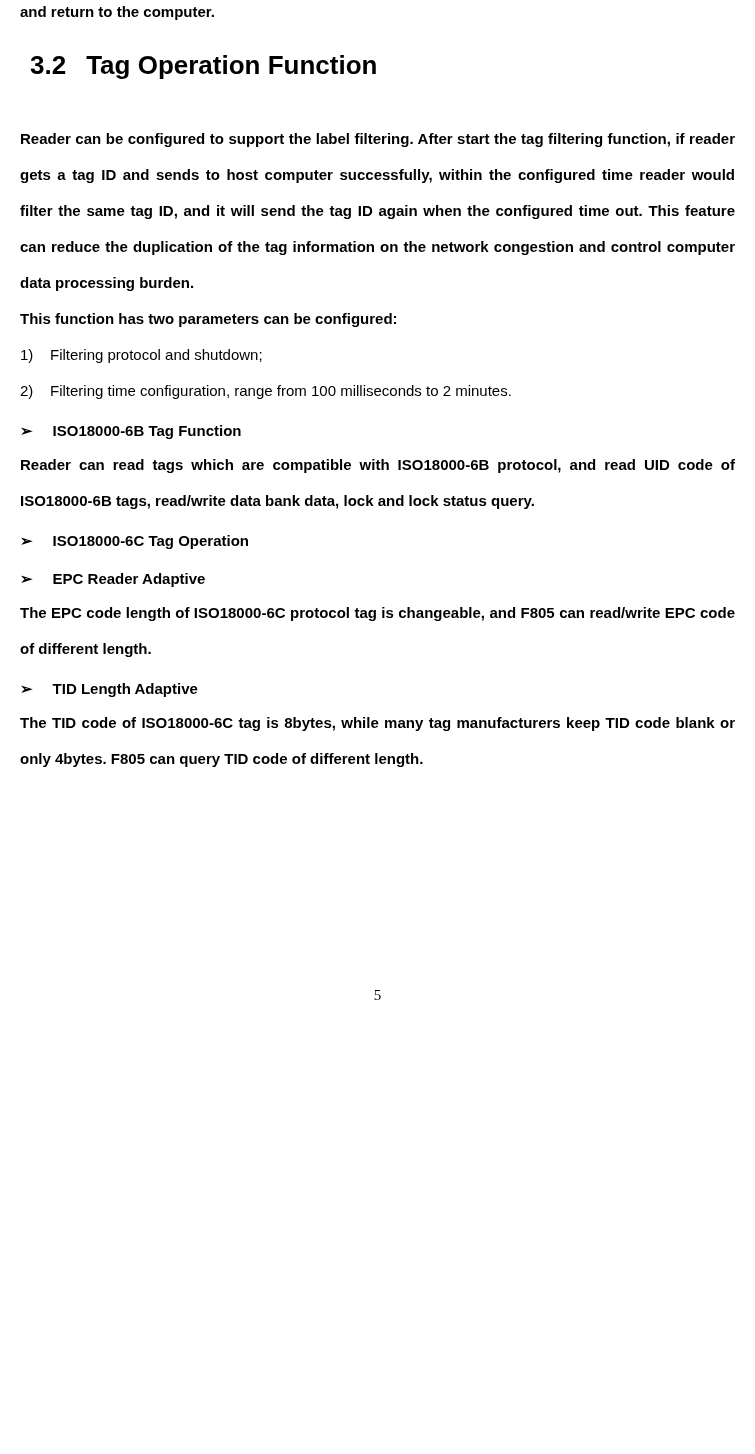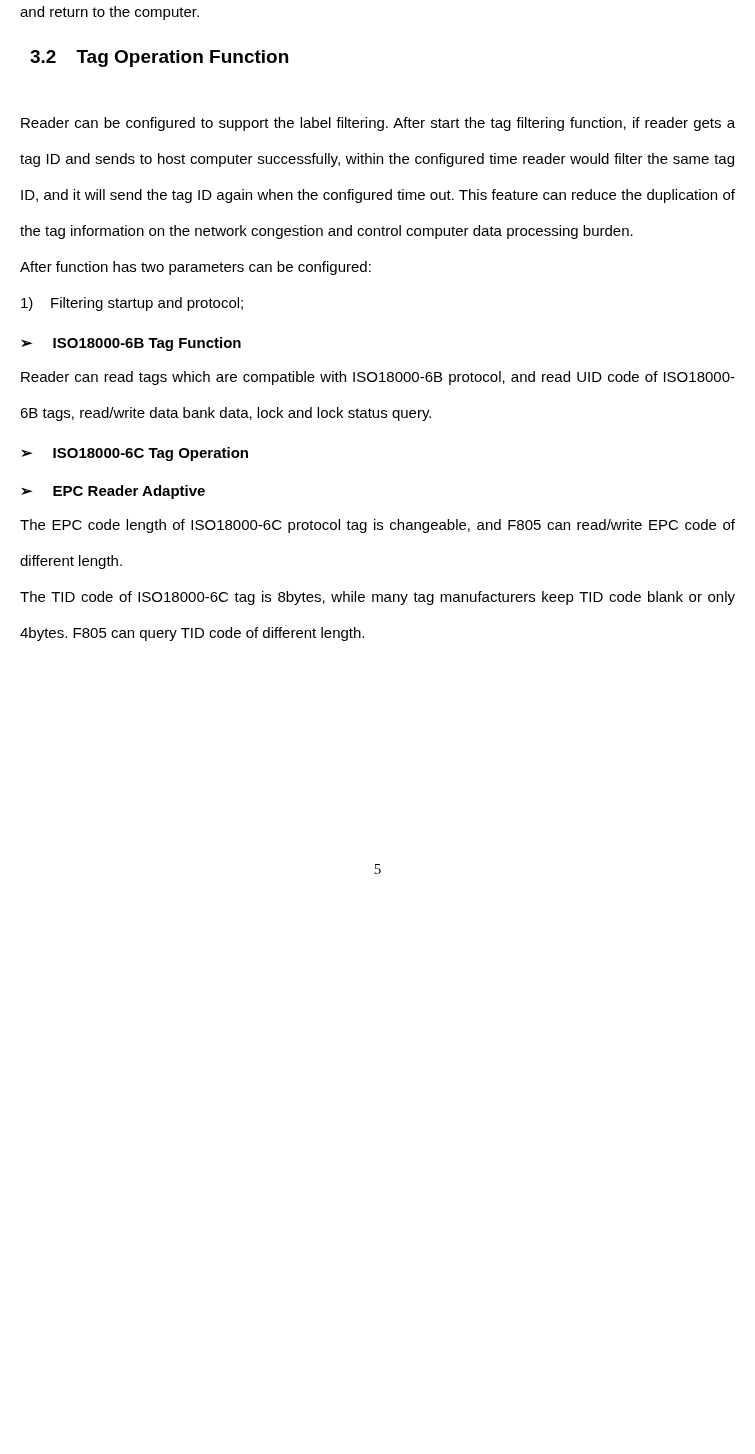--- a/index.html
+++ b/index.html
@@ -11,43 +11,45 @@
       font-family: Arial, sans-serif;
       font-size: 15px;
       color: #000;
       background: #fff;
       width: 755px;
       padding: 0 20px;
       line-height: 2.4;
     }
     .continuation {
       line-height: 1.6;
+      font-weight: bold;
     }
     .section-heading {
-      font-size: 19px;
+      font-size: 26px;
       font-weight: bold;
       margin-bottom: 25px;
       margin-top: 10px;
       padding-left: 10px;
     }
     .section-number {
       margin-right: 20px;
     }
     .bullet-heading {
       font-weight: bold;
       margin-top: 5px;
       margin-bottom: 0;
       line-height: 2.2;
     }
     .bullet-marker {
       margin-right: 20px;
     }
     .paragraph {
       text-align: justify;
       margin-bottom: 0;
+      font-weight: bold;
     }
     .numbered-list {
       margin-bottom: 0;
     }
     .numbered-item {
       padding-left: 30px;
       text-indent: -30px;
     }
     .num-marker {
       display: inline-block;
@@ -64,24 +66,27 @@
 <body>
 
 <p class="continuation">and return to the computer.</p>
 
 <h2 class="section-heading">
   <span class="section-number">3.2</span><span>Tag Operation Function</span>
 </h2>
 
 <div>
   <p class="paragraph">Reader can be configured to support the label filtering. After start the tag filtering function, if reader gets a tag ID and sends to host computer successfully, within the configured time reader would filter the same tag ID, and it will send the tag ID again when the configured time out. This feature can reduce the duplication of the tag information on the network congestion and control computer data processing burden.</p>
-  <p class="paragraph">After function has two parameters can be configured:</p>
+  <p class="paragraph">This function has two parameters can be configured:</p>
   <div class="numbered-list">
     <p class="numbered-item">
-      <span class="num-marker">1)</span><span>Filtering startup and protocol;</span>
+      <span class="num-marker">1)</span><span>Filtering protocol and shutdown;</span>
+    </p>
+    <p class="numbered-item">
+      <span class="num-marker">2)</span><span>Filtering time configuration, range from 100 milliseconds to 2 minutes.</span>
     </p>
   </div>
 </div>
 
 <div>
   <p class="bullet-heading">
     <span class="bullet-marker">➢</span><span>ISO18000-6B Tag Function</span>
   </p>
   <p class="paragraph">Reader can read tags which are compatible with ISO18000-6B protocol, and read UID code of ISO18000-6B tags, read/write data bank data, lock and lock status query.</p>
 </div>
@@ -93,16 +98,19 @@
 </div>
 
 <div>
   <p class="bullet-heading">
     <span class="bullet-marker">➢</span><span>EPC Reader Adaptive</span>
   </p>
   <p class="paragraph">The EPC code length of ISO18000-6C protocol tag is changeable, and F805 can read/write EPC code of different length.</p>
 </div>
 
 <div>
+  <p class="bullet-heading">
+    <span class="bullet-marker">➢</span><span>TID Length Adaptive</span>
+  </p>
   <p class="paragraph">The TID code of ISO18000-6C tag is 8bytes, while many tag manufacturers keep TID code blank or only 4bytes. F805 can query TID code of different length.</p>
 </div>
 
 <p class="page-number">5</p>
 
 </body></html>

